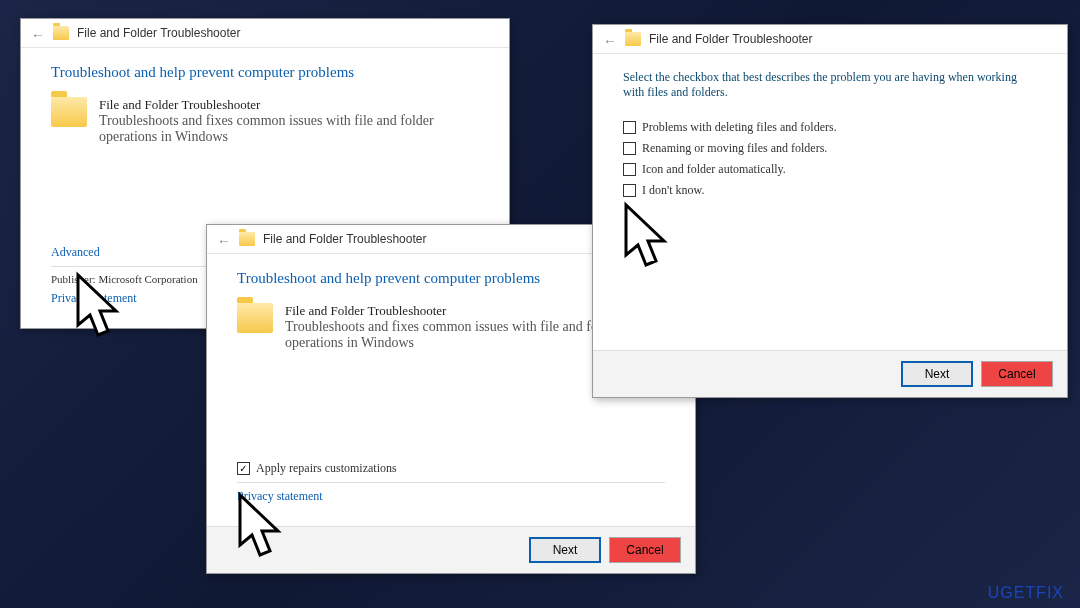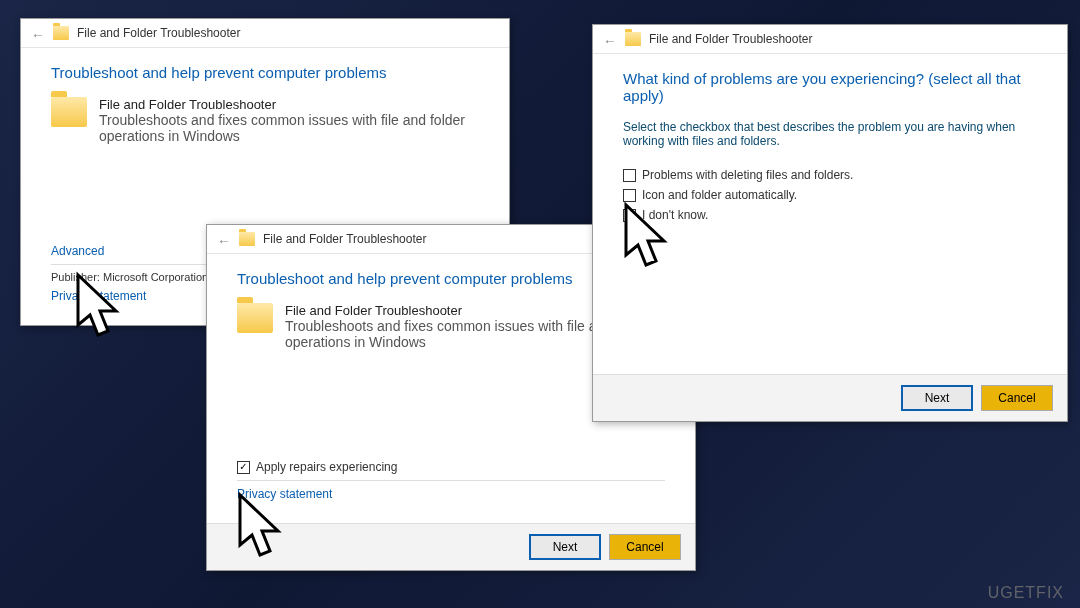--- a/index.html
+++ b/index.html
@@ -41,20 +41,21 @@
       content: "";
       position: absolute;
       top: -3px; left: 0;
       width: 7px; height: 3px;
       background: #f7c94b;
       border-radius: 1px 1px 0 0;
     }
     .titlebar-text { color: #333; font-size: 12px; }
     .content {
       padding: 16px 30px 20px 30px;
+      font-family: Liberation Serif, serif;
     }
     .heading {
       color: #0b5fb0;
       font-size: 15px;
       font-weight: normal;
       margin-bottom: 16px;
     }
     .trouble-row {
       display: flex;
       gap: 12px;
@@ -88,21 +89,21 @@
       display: flex;
       justify-content: flex-end;
       gap: 8px;
       padding: 10px 14px;
       border-top: 1px solid #ddd;
       background: #f3f3f3;
     }
     .btn {
       min-width: 72px;
       padding: 4px 14px;
-      background: #eab308;
+      background: #ef4444;
       border: 1px solid #aaa;
       font-size: 12px;
       cursor: pointer;
     }
     .btn.primary {
       border: 2px solid #0b5fb0;
       background: #e9e9e9;
       margin-left: 6px;
     }
     .chk-row {
@@ -138,21 +139,21 @@
       position: absolute;
       width: 70px;
       height: 90px;
       pointer-events: none;
       z-index: 100;
     }
     .watermark {
       position: absolute;
       right: 16px;
       bottom: 6px;
-      color: #737373;
+      color: #1d4ed8;
       font-family: Arial, sans-serif;
       font-size: 16px;
       letter-spacing: 1px;
       opacity: 0.8;
     }
     hr.sep { border: none; border-top: 1px solid #ddd; margin: 6px 0; }
   </style>
 </head>
 <body>
 
@@ -194,44 +195,47 @@
     <div class="trouble-row">
       <div class="folder-icon-big"></div>
       <div>
         <div class="trouble-title">File and Folder Troubleshooter</div>
         <div class="trouble-desc">Troubleshoots and fixes common issues with file and folder operations in Windows</div>
       </div>
     </div>
     <div style="height:90px"></div>
     <div class="chk-row">
       <span class="chk checked"></span>
-      <span>Apply repairs experiencing</span>
+      <span>Apply repairs customizations</span>
     </div>
     <hr class="sep">
     <span class="link">Privacy statement</span>
   </div>
   <div class="btn-row">
     <button class="btn primary">Next</button>
     <button class="btn">Cancel</button>
   </div>
 </div>
 
 <div class="window w3">
   <div class="titlebar">
     <span class="back-arrow">←</span>
     <span class="folder-icon-small"></span>
     <span class="titlebar-text">File and Folder Troubleshooter</span>
   </div>
   <div class="content">
-    <div class="heading">What kind of problems are you experiencing? (select all that apply)</div>
     <div class="instruction">Select the checkbox that best describes the problem you are having when working with files and folders.</div>
     <div class="option-list">
       <div class="chk-row">
         <span class="chk"></span>
         <span>Problems with deleting files and folders.</span>
+      </div>
+      <div class="chk-row">
+        <span class="chk"></span>
+        <span>Renaming or moving files and folders.</span>
       </div>
       <div class="chk-row">
         <span class="chk"></span>
         <span>Icon and folder automatically.</span>
       </div>
       <div class="chk-row">
         <span class="chk"></span>
         <span>I don't know.</span>
       </div>
     </div>

